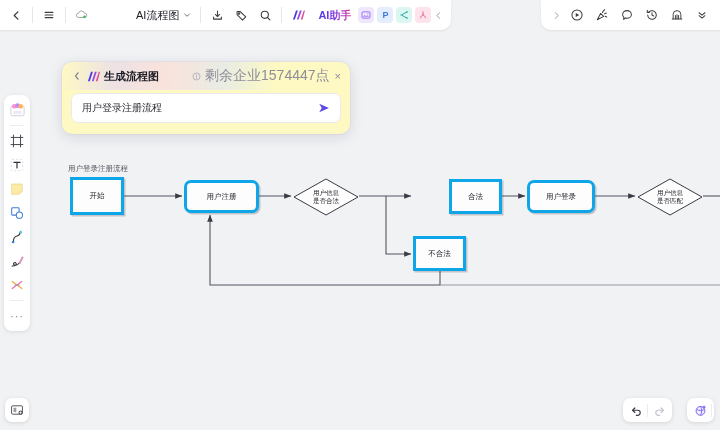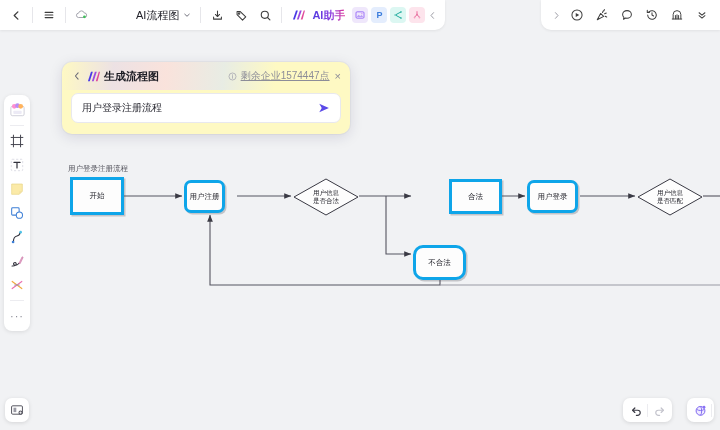--- a/index.html
+++ b/index.html
@@ -27,21 +27,21 @@
     border-radius: 5px; cursor: pointer; color: #3d3d3d;
     flex: 0 0 auto;
   }
   .tb-sep { width: 1px; height: 16px; background: #e6e6ea; margin: 0 4px; flex: 0 0 auto; }
   .doc-chip {
     display: flex; align-items: center; gap: 4px;
     padding: 2px 5px; border-radius: 5px; cursor: pointer;
   }
   .doc-title { font-size: 11px; color: #22222a; white-space: nowrap; margin-left: 44px; }
   .ai-chip {
-    display: flex; align-items: center; gap: 7px;
+    display: flex; align-items: center; gap: 13px;
     padding: 2px 4px; border-radius: 5px; cursor: pointer; margin-left: 2px;
   }
   .ai-label {
     font-size: 11px; font-weight: bold;
     background: linear-gradient(90deg,#4e3ae0 0%,#8b3ae0 60%,#e03a9a 100%);
     -webkit-background-clip: text; background-clip: text;
     -webkit-text-fill-color: transparent; color: #5b3ae0;
     white-space: nowrap;
   }
   .app-ic {
@@ -118,21 +118,21 @@
         rgba(255,255,255,0) 0%,
         rgba(222,206,255,.55) 18%,
         rgba(246,208,240,.55) 36%,
         rgba(214,226,255,.55) 56%,
         rgba(255,255,255,0) 74%);
   }
   .dlg-back { width: 14px; height: 16px; display:flex; align-items:center; justify-content:center; cursor:pointer; color:#6b6b76; }
   .dlg-logo { width: 13px; height: 13px; margin: 0 4px 0 3px; flex:0 0 auto; }
   .dlg-title { font-size: 11px; font-weight: bold; color: #1c1c24; white-space: nowrap; }
   .dlg-right { margin-left: auto; display: flex; align-items: center; gap: 4px; }
-  .dlg-credits { font-size: 10px; color: #8d8d98; white-space: nowrap; text-decoration: underline; }
+  .dlg-credits { font-size: 14px; color: #8d8d98; white-space: nowrap; }
   .dlg-close { font-size: 11px; color: #8d8d98; cursor: pointer; line-height: 1; padding: 0 1px; }
   .dlg-body { padding: 3px 9px 9px; }
   .dlg-input {
     height: 30px; border: 1px solid #e8e8ee; border-radius: 7px;
     display: flex; align-items: center; padding: 0 8px 0 10px; background: #fff;
   }
   .dlg-input-text { font-size: 10px; color: #2a2a33; flex: 1; white-space: nowrap; overflow: hidden; }
   .dlg-send { width: 16px; height: 16px; display:flex; align-items:center; justify-content:center; cursor:pointer; }
 
   
@@ -191,37 +191,37 @@
         <path d="M440,271 L440,285 L210,285 L210,215" marker-end="url(#arrow)"></path>
 
         <line x1="440" y1="285" x2="720" y2="285" stroke="#9a9aa4"></line>
       </g>
     </svg>
 
     <div class="fc-label">用户登录注册流程</div>
 
     <div class="node" style="left:70px;top:177px;width:54px;height:38px;">开始</div>
 
-    <div class="node round" style="left:184px;top:180px;width:41px;height:33px;">用户注册</div>
+    <div class="node round" style="left:184px;top:180px;width:75px;height:33px;">用户注册</div>
 
     <div class="diamond" style="left:293px;top:178px;width:66px;height:38px;">
       <svg width="66" height="38" style="position:absolute;inset:0;">
         <polygon points="33,1 65,19 33,37 1,19" fill="#fdfdfd" stroke="#3a3a44" stroke-width="1"></polygon>
       </svg>
       <div class="dtext">
         <span>用户信息</span>
         <span>是否合法</span>
       </div>
     </div>
 
     <div class="node" style="left:413px;top:179px;width:53px;height:35px;margin-left:36px;">合法</div>
 
-    <div class="node" style="left:413px;top:245px;width:53px;height:35px;border-radius:10px;">不合法</div>
-
-    <div class="node round" style="left:527px;top:180px;width:51px;height:33px;">用户登录</div>
+    <div class="node" style="left:413px;top:236px;width:53px;height:35px;">不合法</div>
+
+    <div class="node round" style="left:527px;top:180px;width:68px;height:33px;">用户登录</div>
 
     <div class="diamond" style="left:637px;top:178px;width:66px;height:38px;">
       <svg width="66" height="38" style="position:absolute;inset:0;">
         <polygon points="33,1 65,19 33,37 1,19" fill="#fdfdfd" stroke="#3a3a44" stroke-width="1"></polygon>
       </svg>
       <div class="dtext">
         <span>用户信息</span>
         <span>是否匹配</span>
       </div>
     </div>

